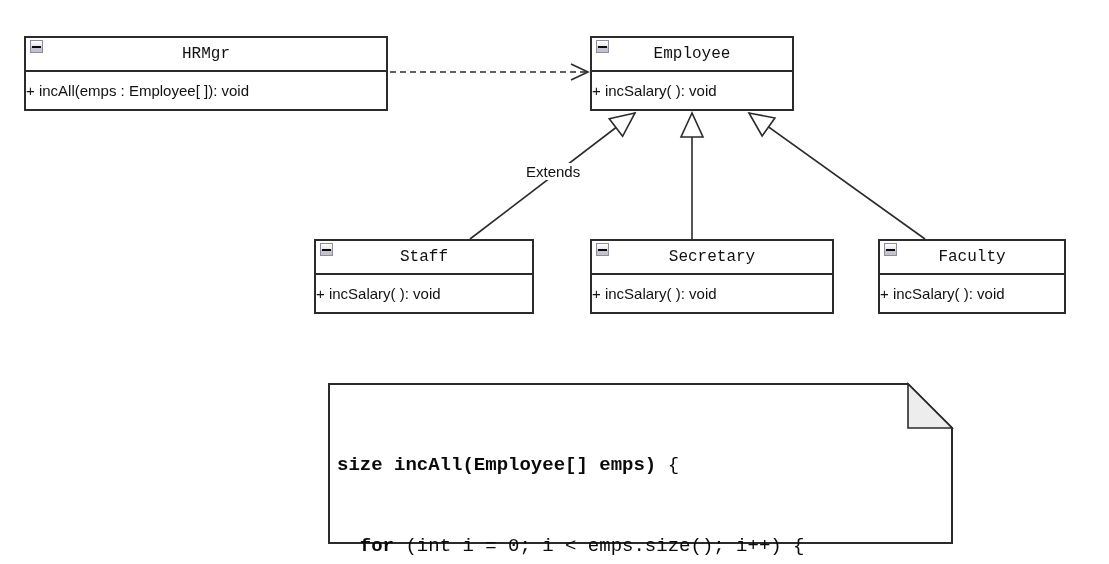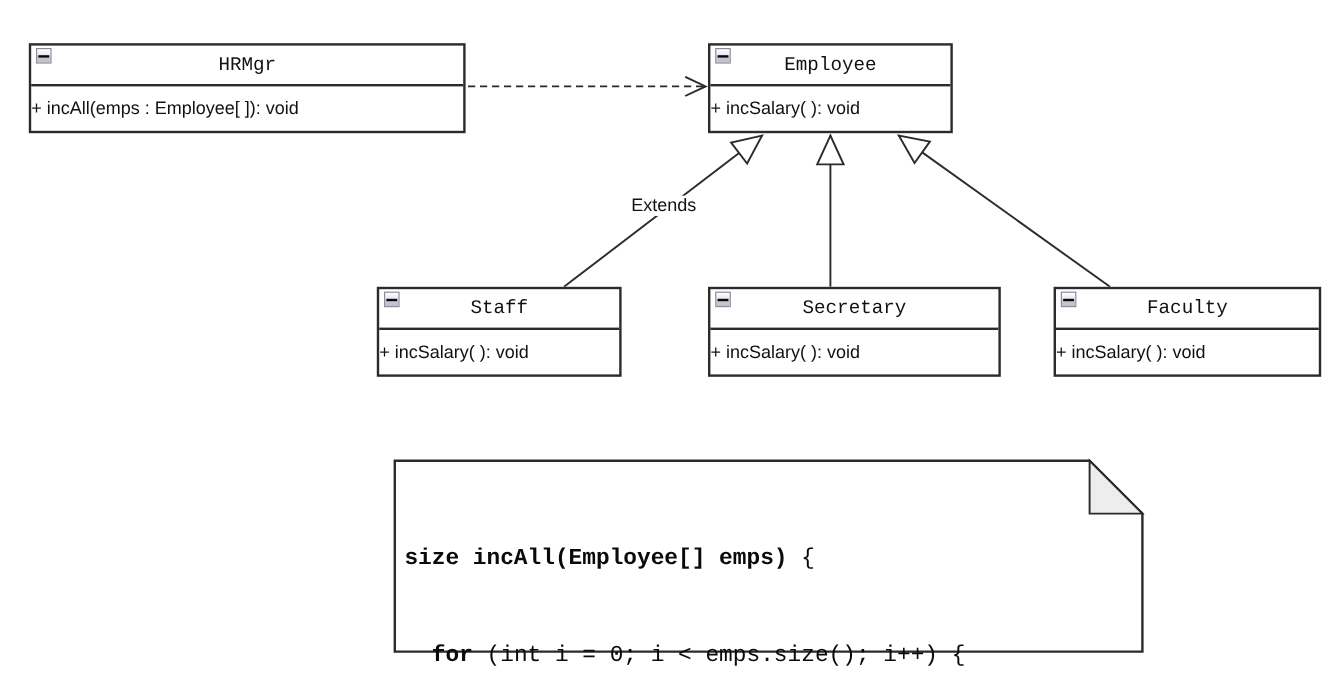--- a/index.html
+++ b/index.html
@@ -83,41 +83,41 @@
   <div class="uml-class" style="left:590px;top:36px;width:204px">
     <div class="uml-title">
       <span class="collapse-btn">
         <span class="bar"></span>
       </span>
       <span>Employee</span>
     </div>
     <div class="uml-member">+ incSalary( ): void</div>
   </div>
 
-  <div class="uml-class" style="left:314px;top:239px;width:204px">
+  <div class="uml-class" style="left:314px;top:239px;width:220px">
     <div class="uml-title">
       <span class="collapse-btn">
         <span class="bar"></span>
       </span>
       <span>Staff</span>
     </div>
     <div class="uml-member">+ incSalary( ): void</div>
   </div>
 
   <div class="uml-class" style="left:590px;top:239px;width:244px">
     <div class="uml-title">
       <span class="collapse-btn">
         <span class="bar"></span>
       </span>
       <span>Secretary</span>
     </div>
     <div class="uml-member">+ incSalary( ): void</div>
   </div>
 
-  <div class="uml-class" style="left:878px;top:239px;width:223px">
+  <div class="uml-class" style="left:878px;top:239px;width:188px">
     <div class="uml-title">
       <span class="collapse-btn">
         <span class="bar"></span>
       </span>
       <span>Faculty</span>
     </div>
     <div class="uml-member">+ incSalary( ): void</div>
   </div>
 
   <div class="ext-label">Extends</div>

